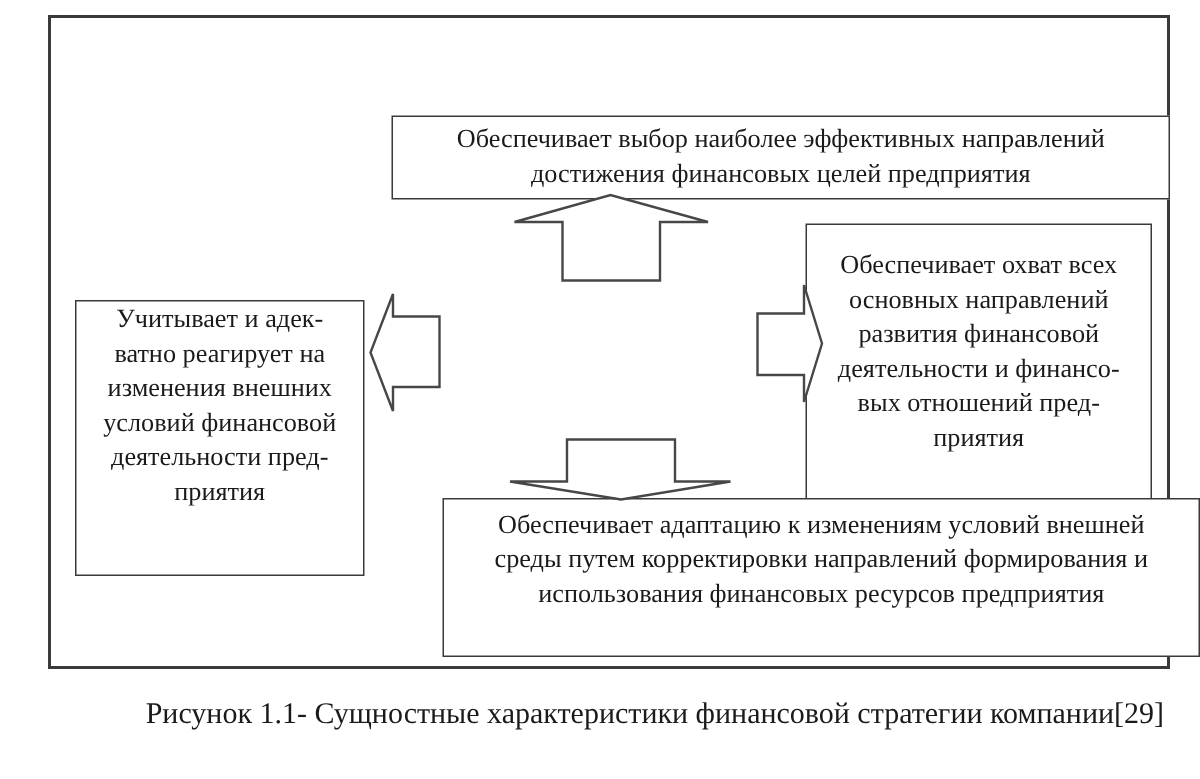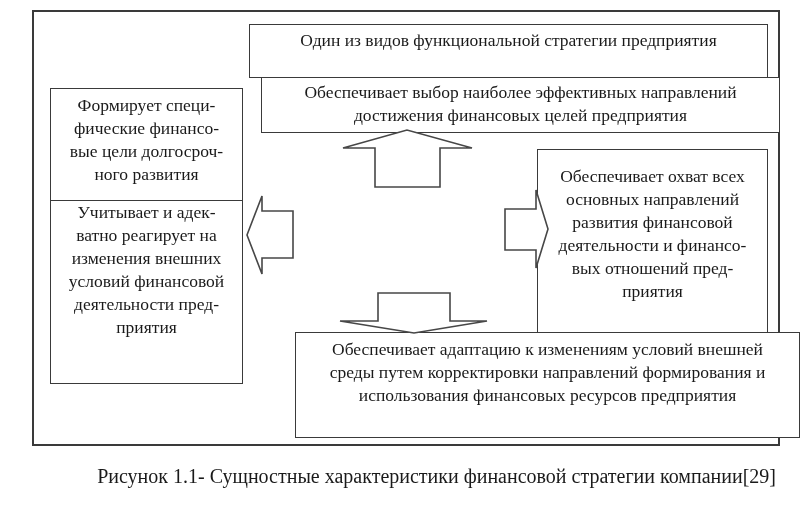--- a/index.html
+++ b/index.html
@@ -61,29 +61,24 @@
     white-space: pre-line;
   }
 </style>
 </head>
 <body>
 
 <div class="screenshot">
 
   <div class="frame"></div>
 
-  <div class="box box-top-primary">Один из видов функциональной стратегии предприятия</div>
 
   <div class="box box-top-secondary">Обеспечивает выбор наиболее эффективных направлений
 достижения финансовых целей предприятия</div>
 
-  <div class="box box-left-top">Формирует специ-
-фические финансо-
-вые цели долгосроч-
-ного развития</div>
 
   <div class="box box-left-bottom">Учитывает и адек-
 ватно реагирует на
 изменения внешних
 условий финансовой
 деятельности пред-
 приятия</div>
 
 
   <div class="box box-right">Обеспечивает охват всех

